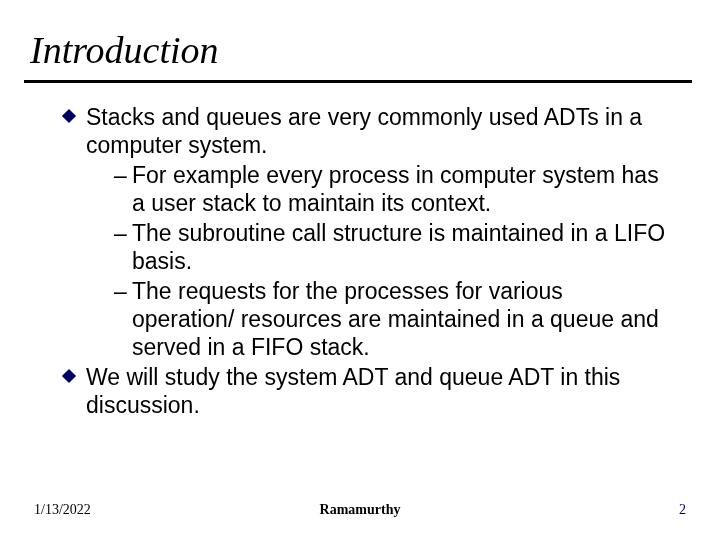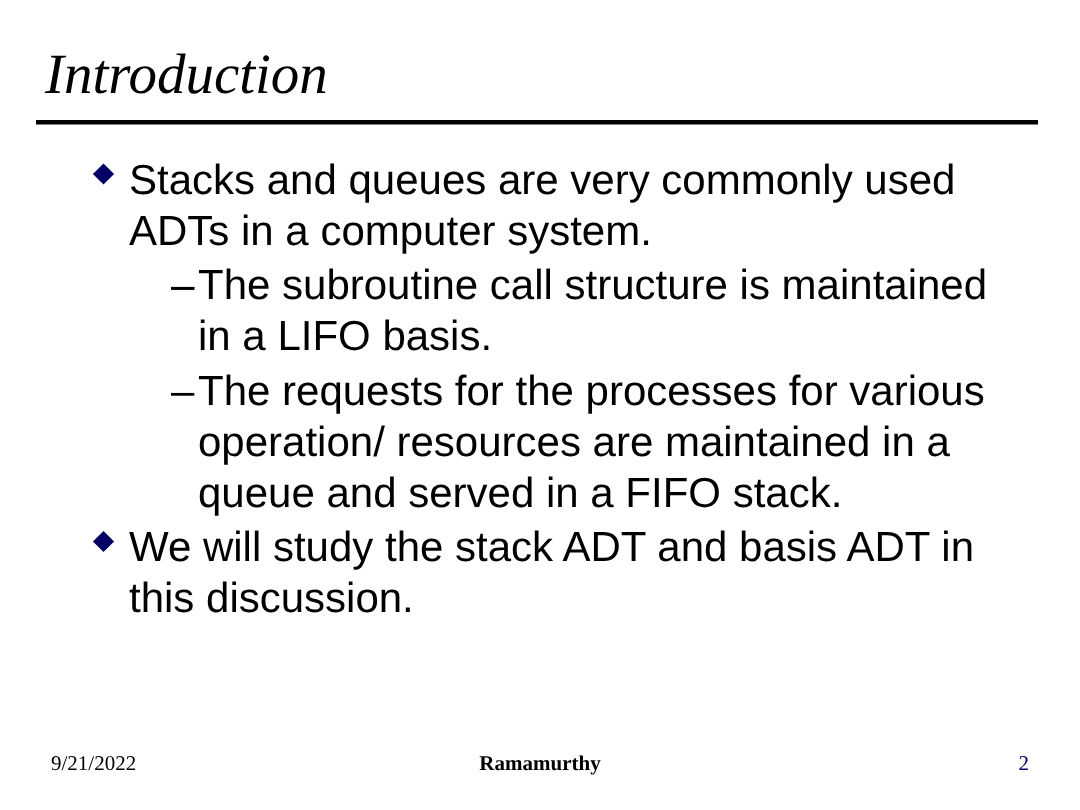--- a/index.html
+++ b/index.html
@@ -20,21 +20,21 @@
     padding-bottom: 8px;
   }
   .title-rule {
     border: none;
     border-top: 3px solid #000;
     margin: 0 0 20px 0;
   }
   .content {
     padding-left: 62px;
     padding-right: 24px;
-    font-size: 28px;
+    font-size: 23px;
     line-height: 1.22;
     color: #000;
   }
   .bullet {
     position: relative;
     margin-bottom: 2px;
   }
   .bullet .diamond {
     position: absolute;
     left: -22px;
@@ -89,38 +89,39 @@
   <hr class="title-rule">
 
   <div class="content">
 
     <div class="bullet">
       <span class="diamond"></span>
       <span class="bullet-text">Stacks and queues are very commonly used ADTs in a computer system.</span>
       <div class="sublist">
         <div class="subitem">
           <span class="dash">–</span>
+          <span>For example every process in computer system has a user stack to maintain its context.</span>
         </div>
         <div class="subitem">
           <span class="dash">–</span>
           <span>The subroutine call structure is maintained in a LIFO basis.</span>
         </div>
         <div class="subitem">
           <span class="dash">–</span>
           <span>The requests for the processes for various operation/ resources are maintained in a queue and served in a FIFO stack.</span>
         </div>
       </div>
     </div>
 
     <div class="bullet">
       <span class="diamond"></span>
-      <span class="bullet-text">We will study the stack ADT and basis ADT in this discussion.</span>
+      <span class="bullet-text">We will study the system ADT and queue ADT in this discussion.</span>
     </div>
 
   </div>
 
   <div class="footer">
-    <span>9/21/2022</span>
+    <span>1/13/2022</span>
     <span class="center">Ramamurthy</span>
     <span class="page">2</span>
   </div>
 
 </div>
 
 </body></html>

